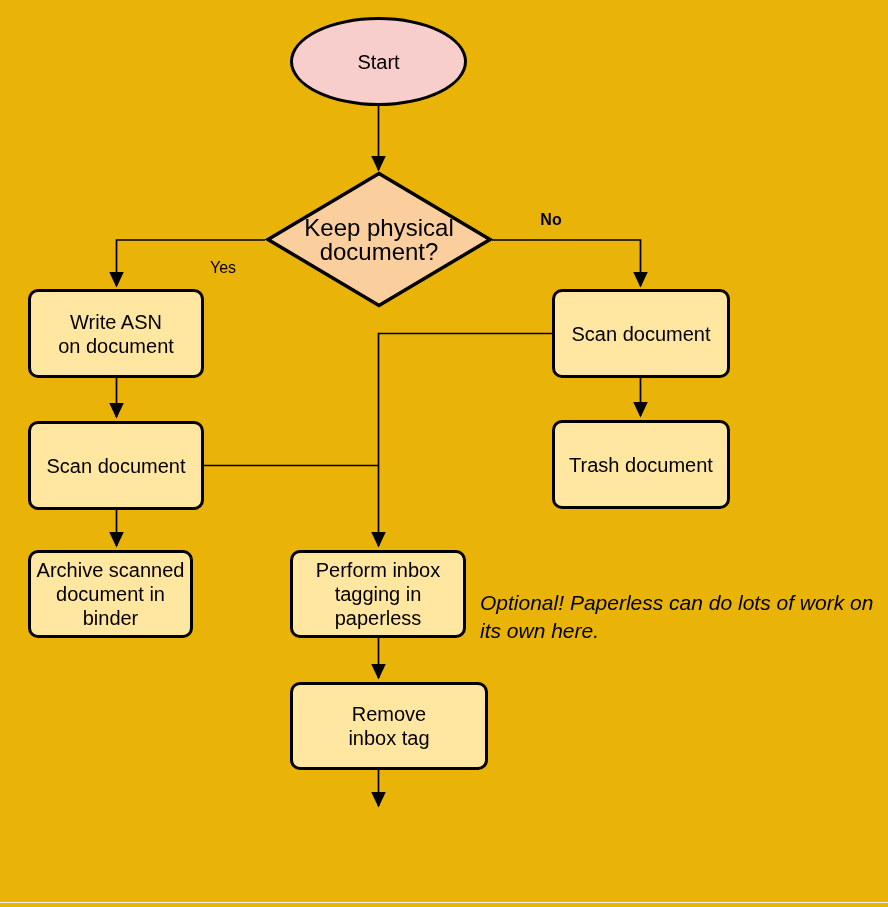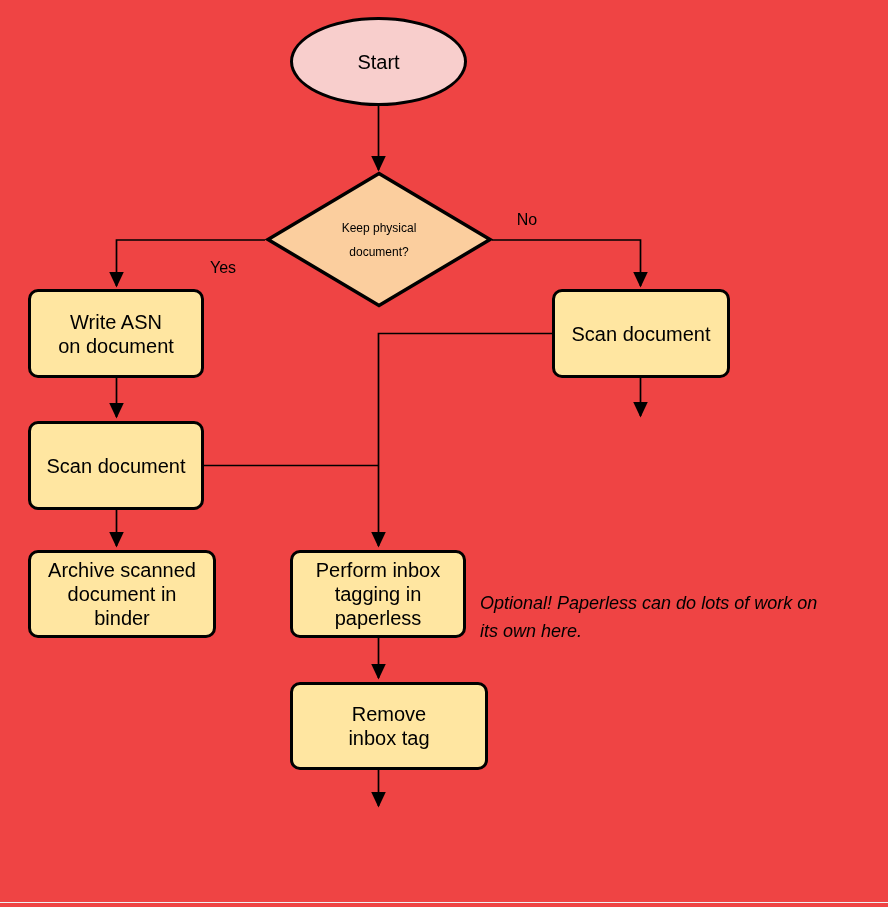--- a/index.html
+++ b/index.html
@@ -1,20 +1,20 @@
 <!DOCTYPE html>
 <html style="--terminal-fill: #f8cecc; --decision-fill: #fbce9e; --process-fill: #ffe6a1; --stroke: #000000;"><head>
 <meta charset="utf-8">
 <style>
   html, body { margin: 0; padding: 0; background: #ffffff; }
   .canvas {
     position: relative;
     width: 888px;
     height: 907px;
-    background: #ef4444;
+    background: #eab308;
     overflow: hidden;
     font-family: "Liberation Sans", sans-serif;
     color: #000000;
   }
   .node {
     position: absolute;
     box-sizing: border-box;
     display: flex;
     align-items: center;
     justify-content: center;
@@ -36,34 +36,34 @@
   }
   .decision-wrap { position: absolute; }
   .decision-wrap svg { display: block; }
   .decision-label {
     position: absolute;
     inset: 0;
     display: flex;
     align-items: center;
     justify-content: center;
     text-align: center;
-    font-size: 12px;
+    font-size: 24px;
     line-height: 24px;
     white-space: pre-line;
   }
   .edge-label {
     position: absolute;
     font-size: 16px;
     line-height: 18px;
     text-align: center;
     color: #000000;
   }
   .annotation {
     position: absolute;
-    font-size: 18px;
+    font-size: 21px;
     font-style: italic;
     line-height: 28px;
     white-space: pre-line;
     color: #000000;
   }
   #edges { position: absolute; left: 0; top: 0; }
   #edges path { stroke: var(--stroke, #000); stroke-width: 1.7; fill: none; }
   #edges marker path { fill: var(--stroke, #000); stroke: none; }
   .page-bottom-border {
     position: absolute;
@@ -103,35 +103,36 @@
     </svg>
     <div class="decision-label">Keep physical
 document?</div>
   </div>
 
   <div class="node process" style="left:28px; top:289px; width:176px; height:89px;">Write ASN
 on document</div>
 
   <div class="node process" style="left:28px; top:421px; width:176px; height:89px;">Scan document</div>
 
-  <div class="node process" style="left:28px; top:550px; width:188px; height:88px;">Archive scanned
+  <div class="node process" style="left:28px; top:550px; width:165px; height:88px;">Archive scanned
 document in
 binder</div>
 
   <div class="node process" style="left:552px; top:289px; width:178px; height:89px;">Scan document</div>
 
+  <div class="node process" style="left:552px; top:420px; width:178px; height:89px;">Trash document</div>
 
   <div class="node process" style="left:290px; top:550px; width:176px; height:88px;">Perform inbox
 tagging in
 paperless</div>
 
   <div class="node process" style="left:290px; top:682px; width:198px; height:88px;">Remove
 inbox tag</div>
 
 
   <div class="edge-label" style="left:200px; top:211px; width:46px;margin-top:48px;">Yes</div>
-  <div class="edge-label" style="left:504px; top:211px; width:46px;">No</div>
+  <div class="edge-label" style="left:528px; top:211px; width:46px;font-weight:bold;">No</div>
 
   <div class="annotation" style="left:480px; top:589px; width:408px;">Optional! Paperless can do lots of work on
 its own here.</div>
 
   <div class="page-bottom-border"></div>
 </div>
 
 </body></html>

